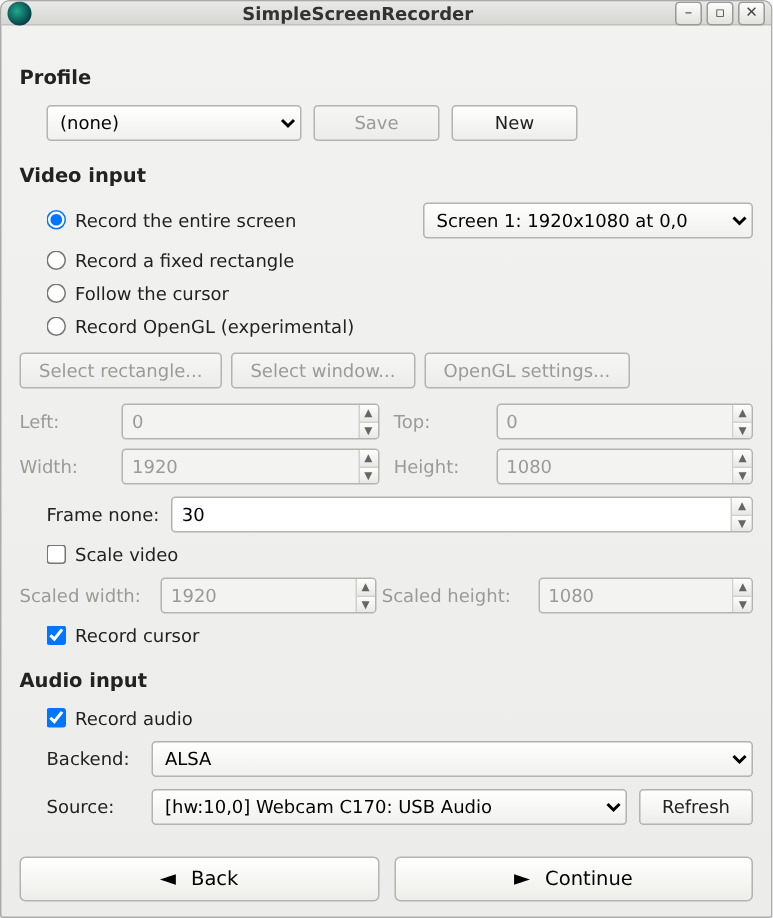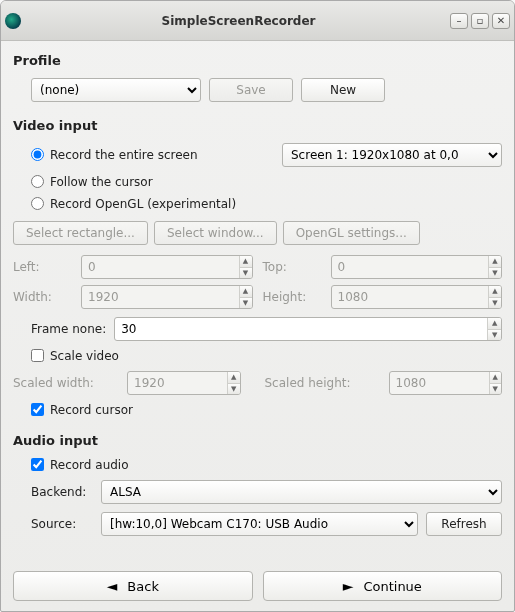--- a/index.html
+++ b/index.html
@@ -14,21 +14,21 @@
     width: 515px;
     height: 612px;
     background: linear-gradient(#f2f2f1, #ececea);
     border: 1px solid #aaa;
     border-radius: 6px 6px 2px 2px;
     overflow: hidden;
     display: flex;
     flex-direction: column;
   }
   .titlebar {
-    height: 40px;
+    height: 16px;
     background: linear-gradient(#e9e9e7, #d6d6d3);
     border-bottom: 1px solid #bfbfbc;
     display: flex;
     align-items: center;
     padding: 0 4px;
     font-size: 12px;
     color: #333;
   }
   .titlebar .app-icon {
     width: 16px; height: 16px;
@@ -50,20 +50,21 @@
     background: linear-gradient(#fdfdfc, #e2e2de);
     display: flex; align-items: center; justify-content: center;
     font-size: 10px; color: #444;
     cursor: pointer;
   }
   .content {
     flex: 1;
     padding: 8px 12px 10px 12px;
     display: flex;
     flex-direction: column;
+    margin-top: 16px;
   }
   .section-title {
     font-weight: bold;
     font-size: 13px;
     margin: 4px 0 6px 0;
   }
   .row { display: flex; align-items: center; gap: 8px; margin: 4px 0; }
   .indent { margin-left: 18px; }
   select.profile-select, select.combo {
     height: 24px;
@@ -130,21 +131,21 @@
   .grid2 {
     display: grid;
     grid-template-columns: 58px 1fr 58px 1fr;
     gap: 6px 10px;
     align-items: center;
     margin: 4px 0;
   }
   .grid2b {
     display: grid;
     grid-template-columns: 90px 1fr 100px 1fr;
-    gap: 6px 24px;
+    gap: 6px 4px;
     align-items: center;
     margin: 4px 0;
   }
   .combo-wrap {
     position: relative;
     flex: 1;
   }
   .combo-wrap select { width: 100%; }
   .footer-btns {
     display: flex;
@@ -203,20 +204,26 @@
         <input type="radio" name="vmode" checked="" style="">
         <span>Record the entire screen</span>
       </label>
       <select class="combo">
         <option>Screen 1: 1920x1080 at 0,0</option>
       </select>
     </div>
     <div class="row indent">
       <label class="opt">
         <input type="radio" name="vmode" style="">
+        <span>Record a fixed rectangle</span>
+      </label>
+    </div>
+    <div class="row indent">
+      <label class="opt">
+        <input type="radio" name="vmode" style="">
         <span>Follow the cursor</span>
       </label>
     </div>
     <div class="row indent">
       <label class="opt">
         <input type="radio" name="vmode" style="">
         <span>Record OpenGL (experimental)</span>
       </label>
     </div>
 

